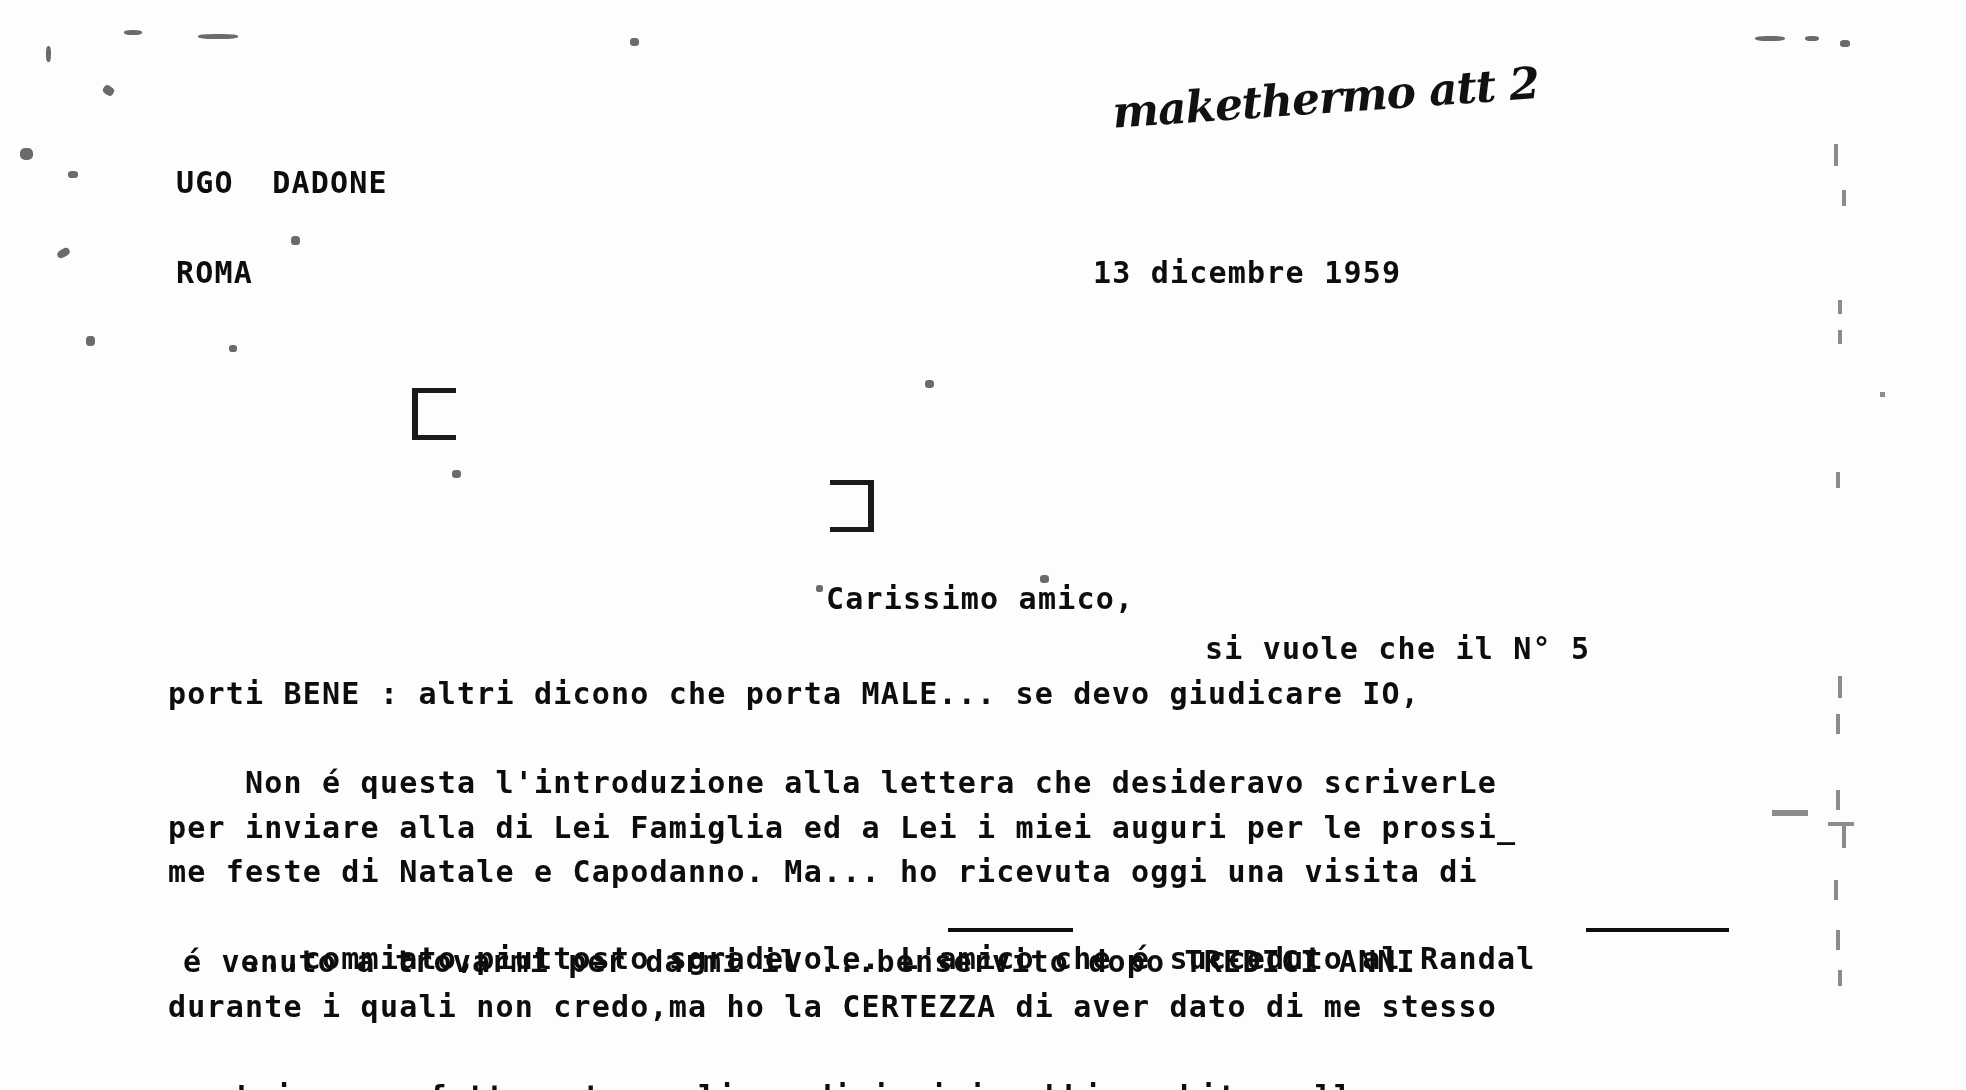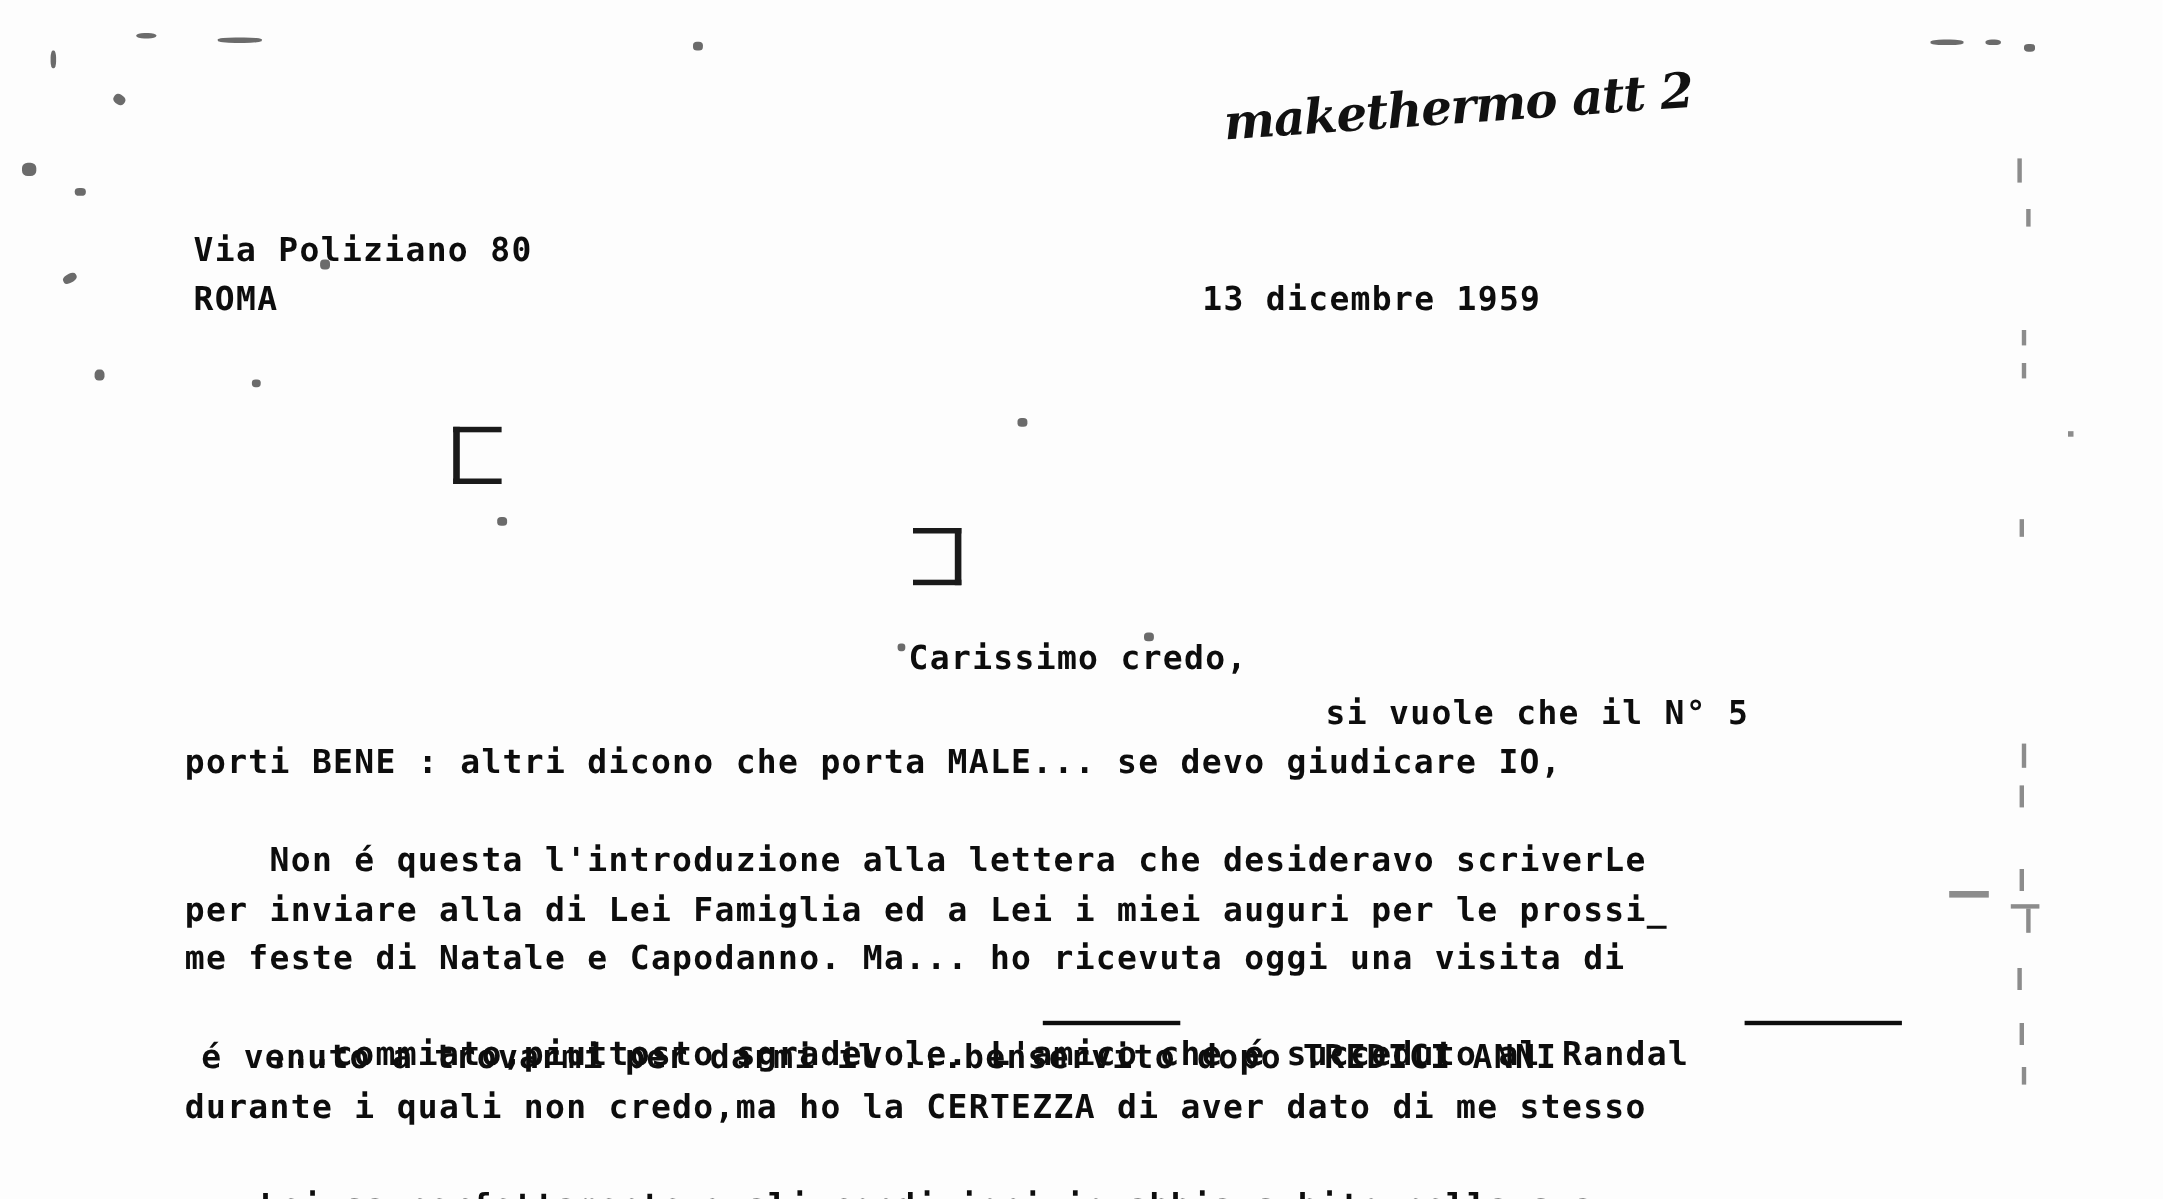--- a/index.html
+++ b/index.html
@@ -116,29 +116,29 @@
   <div class="margin-dash" style="left:1834px;top:880px;width:4px;height:20px;"></div>
   <div class="margin-dash" style="left:1836px;top:930px;width:4px;height:20px;"></div>
   <div class="margin-dash" style="left:1838px;top:970px;width:4px;height:16px;"></div>
   <div class="margin-dash" style="left:1880px;top:392px;width:5px;height:5px;"></div>
   <div class="margin-dash" style="left:1828px;top:822px;width:26px;height:4px;"></div>
   <div class="margin-dash" style="left:1842px;top:826px;width:4px;height:22px;"></div>
   <div class="margin-dash" style="left:1772px;top:810px;width:36px;height:6px;"></div>
 
   <div class="handwriting" style="left:1112px;top:72px;font-size:44px;">makethermo att 2</div>
 
-  <div class="typed letterhead" style="left:176px;top:205px;">Via Poliziano 80</div>
+  <div class="typed letterhead" style="left:176px;top:160px;">UGO  DADONE</div>
   <div class="typed letterhead" style="left:176px;top:250px;">ROMA</div>
 
   <div class="typed date" style="left:1093px;top:255px;">13 dicembre 1959</div>
 
   <div class="bracket bracket-open" style="left:412px;top:388px;width:38px;height:42px;"></div>
   <div class="bracket bracket-close" style="left:830px;top:480px;width:38px;height:42px;"></div>
 
-  <div class="typed body-line" style="left:826px;top:578px;">Carissimo credo,</div>
+  <div class="typed body-line" style="left:826px;top:578px;">Carissimo amico,</div>
 
   <div class="typed body-line" style="left:1205px;top:628px;">si vuole che il N° 5</div>
   <div class="typed body-line" style="left:168px;top:673px;">porti BENE : altri dicono che porta MALE... se devo giudicare IO,</div>
   <div class="typed body-line" style="left:168px;top:762px;">    Non é questa l'introduzione alla lettera che desideravo scriverLe</div>
   <div class="typed body-line" style="left:168px;top:807px;">per inviare alla di Lei Famiglia ed a Lei i miei auguri per le prossi_</div>
   <div class="typed body-line" style="left:168px;top:851px;">me feste di Natale e Capodanno. Ma... ho ricevuta oggi una visita di</div>
 
   <div class="typed body-line" style="left:168px;top:896px;">
     <span>...commiato,piuttosto sgradevole. L'amico che é succeduto al Randal</span>
   </div>

